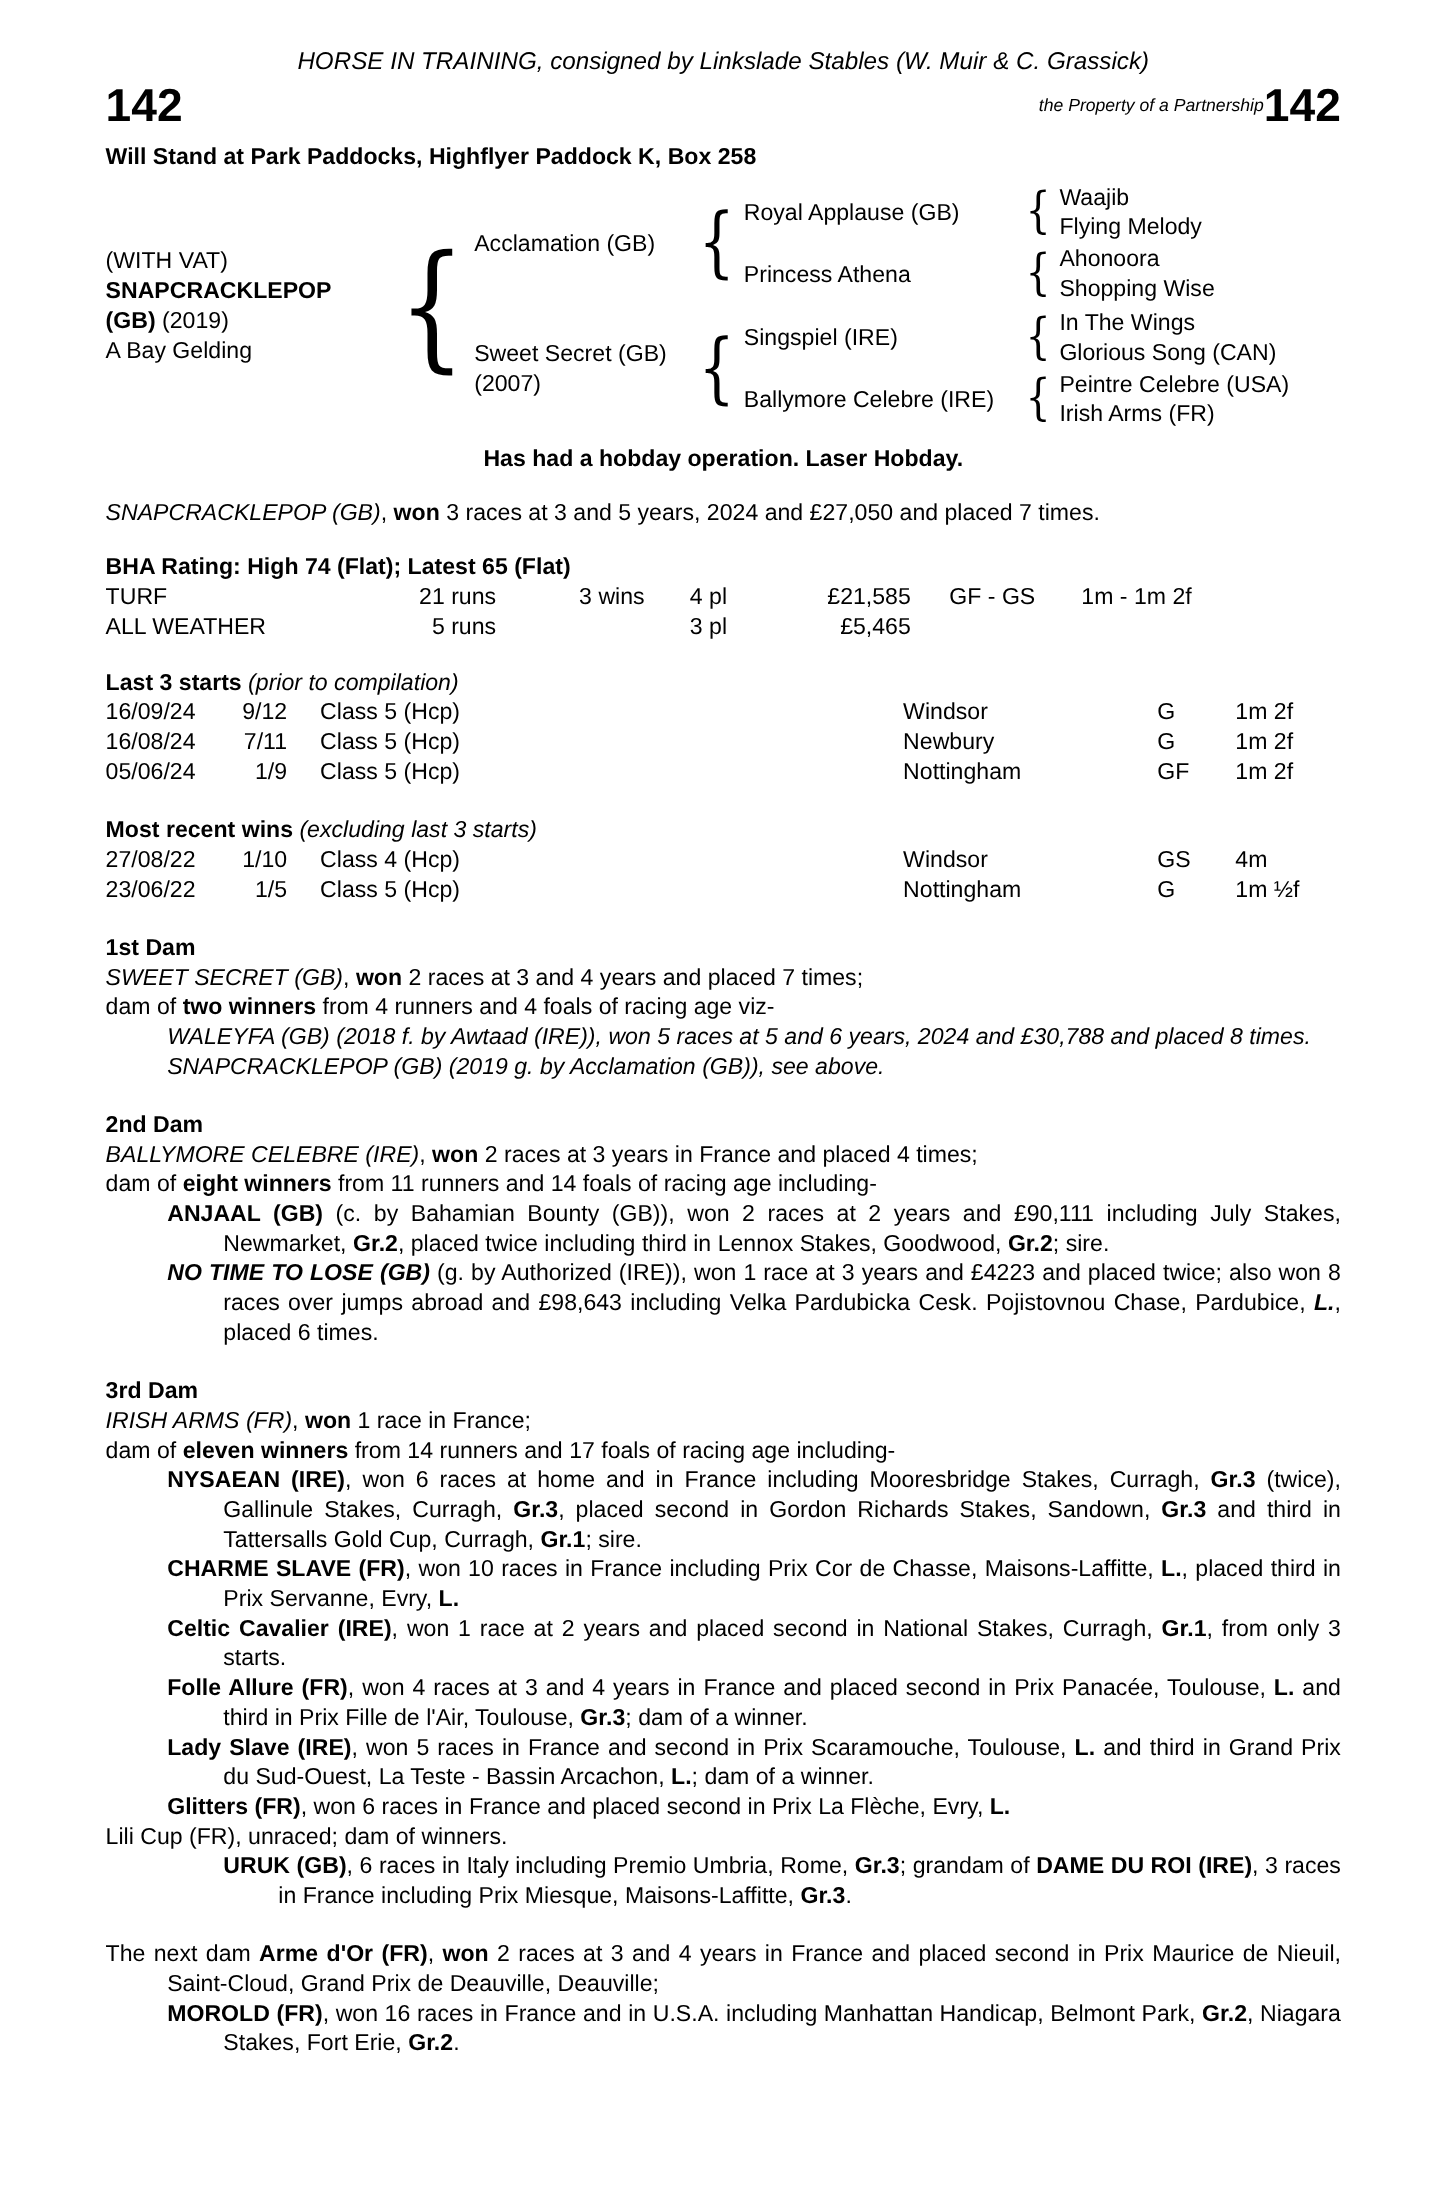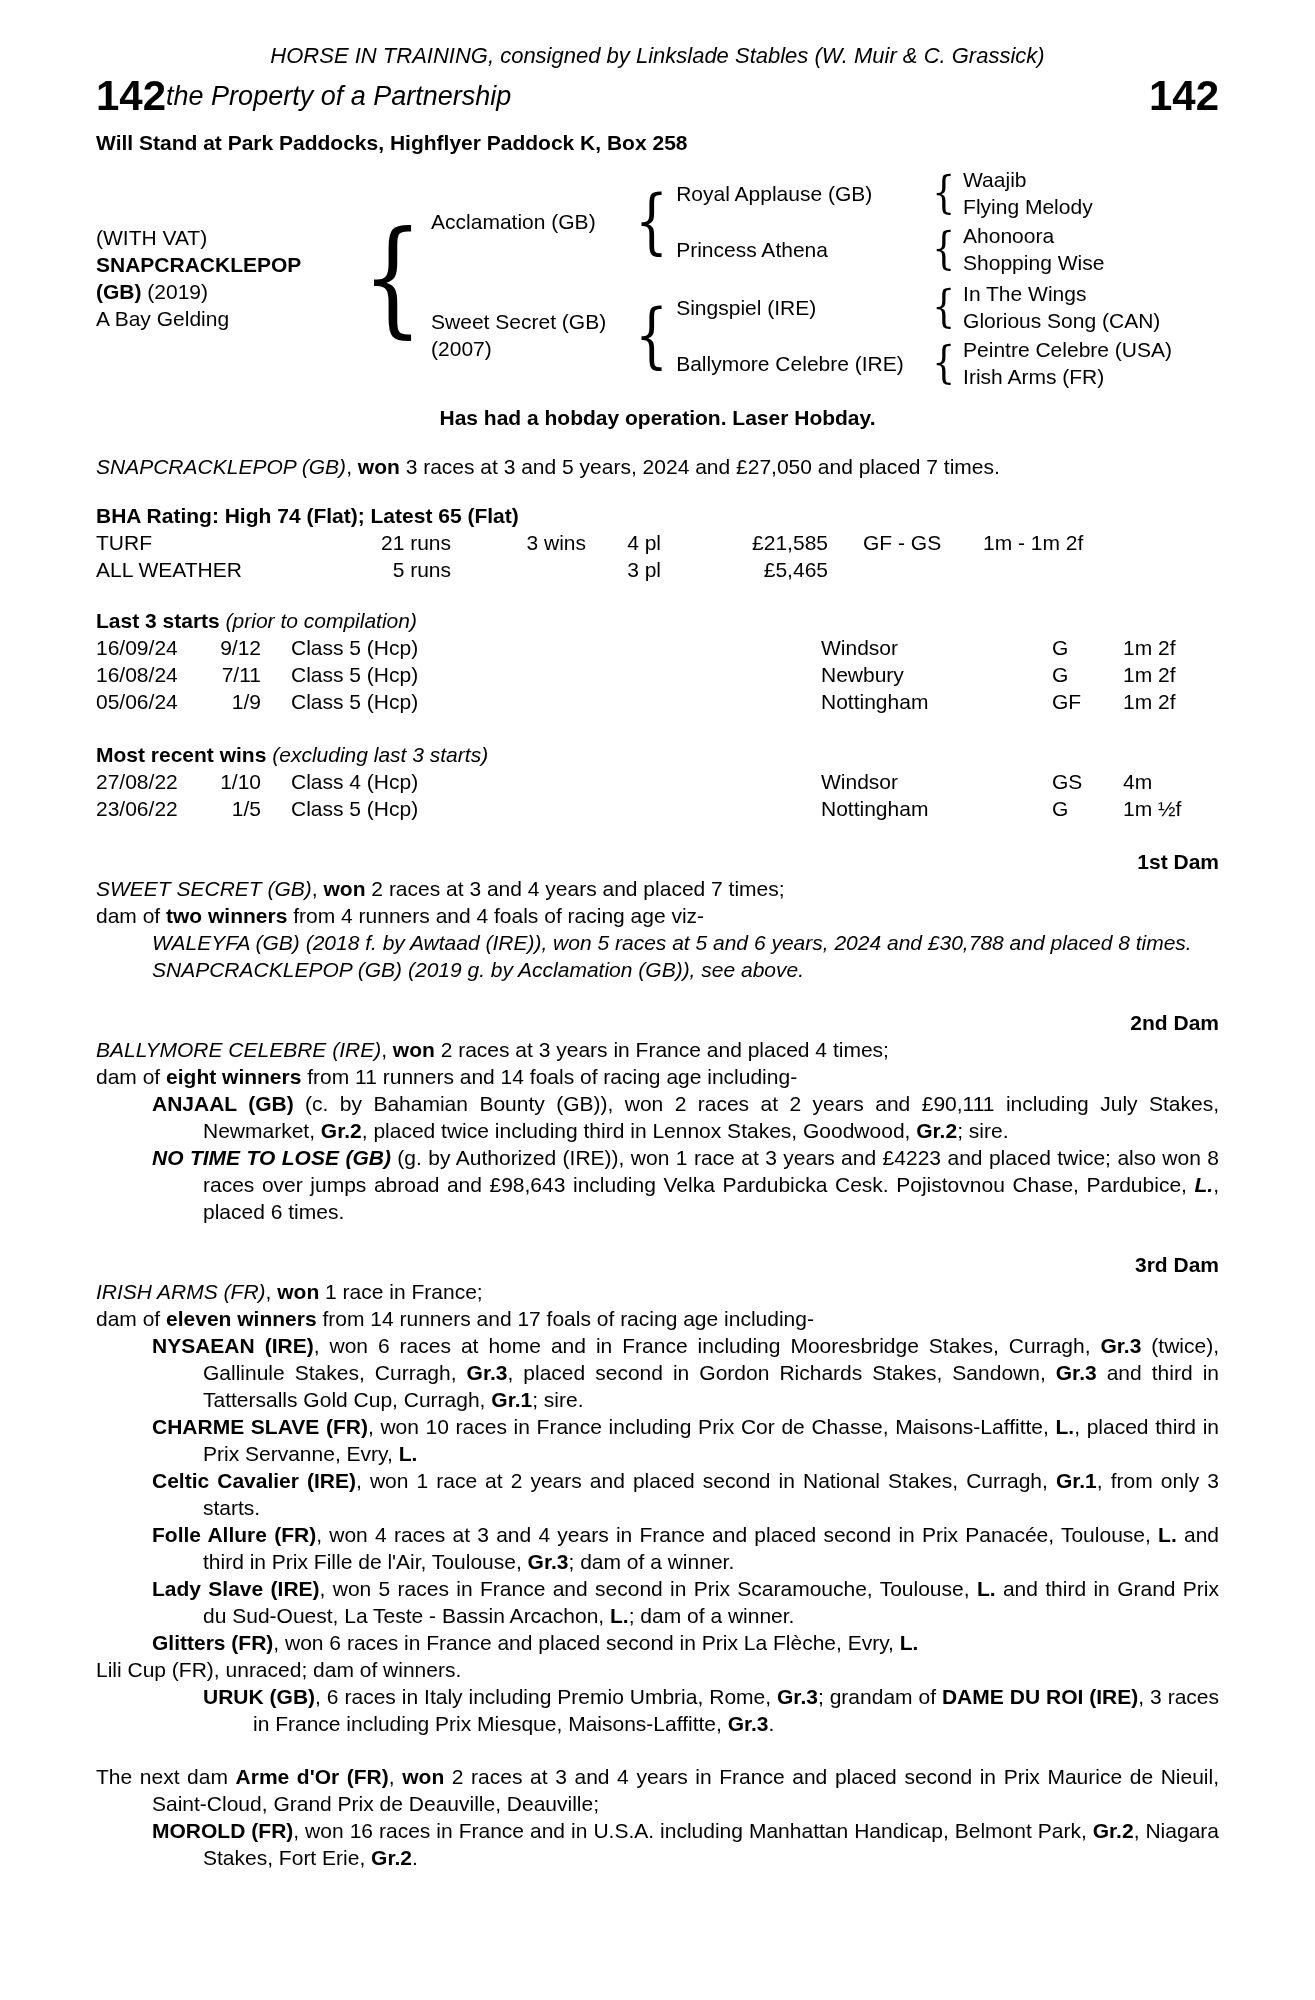--- a/index.html
+++ b/index.html
@@ -10,21 +10,21 @@
     font-family: "Liberation Sans", sans-serif;
     font-size: 21px; line-height: 27px;
   }
   .page { padding: 42px 96px 0 96px; }
 
   .center { text-align: center; }
 
   .consignment { font-style: italic; font-size: 22px; }
   .lot-row { display: flex; align-items: center; margin-top: 4px; }
   .lot-num { font-size: 42px; font-weight: bold; line-height: 46px; }
-  .property { flex: 1; text-align: left; font-style: italic; font-size: 27px; }
+  .property { flex: 1; text-align: right; font-style: italic; font-size: 16px; }
   .stand-line { font-weight: bold; margin-top: 10px; }
 
   
   .ped { display: flex; align-items: center; margin-top: 10px; }
   .ped-subject { width: 258px; }
   .ped-subject .pname { font-weight: bold; }
   .brace {
     font-family: "DejaVu Serif", serif; font-weight: normal;
     display: inline-block; line-height: 1; margin: 0 8px;
   }
@@ -52,21 +52,21 @@
   .starts-head { margin-top: 24px; }
   .starts-head .t { font-weight: bold; }
   .starts-head .s { font-style: italic; }
   .race-row { display: grid; grid-template-columns: 115px 50px 560px 231px 71px auto; }
   .race-row .c-pos { text-align: right; }
   .race-row .c-cls { padding-left: 30px; }
 
   .wins-head { margin-top: 26px; }
 
   .dam { margin-top: 26px; }
-  .dam-h { font-weight: bold; text-align: right; }
+  .dam-h { font-weight: bold; }
   .entry { padding-left: 107px; text-indent: -51px; text-align: justify; }
   .entry-deep { padding-left: 157px; text-indent: -50px; text-align: justify; }
   .hang { padding-left: 56px; text-indent: -56px; text-align: justify; }
   .flush { text-align: justify; }
 </style>
 </head>
 <body>
 
 <div class="page">
 

